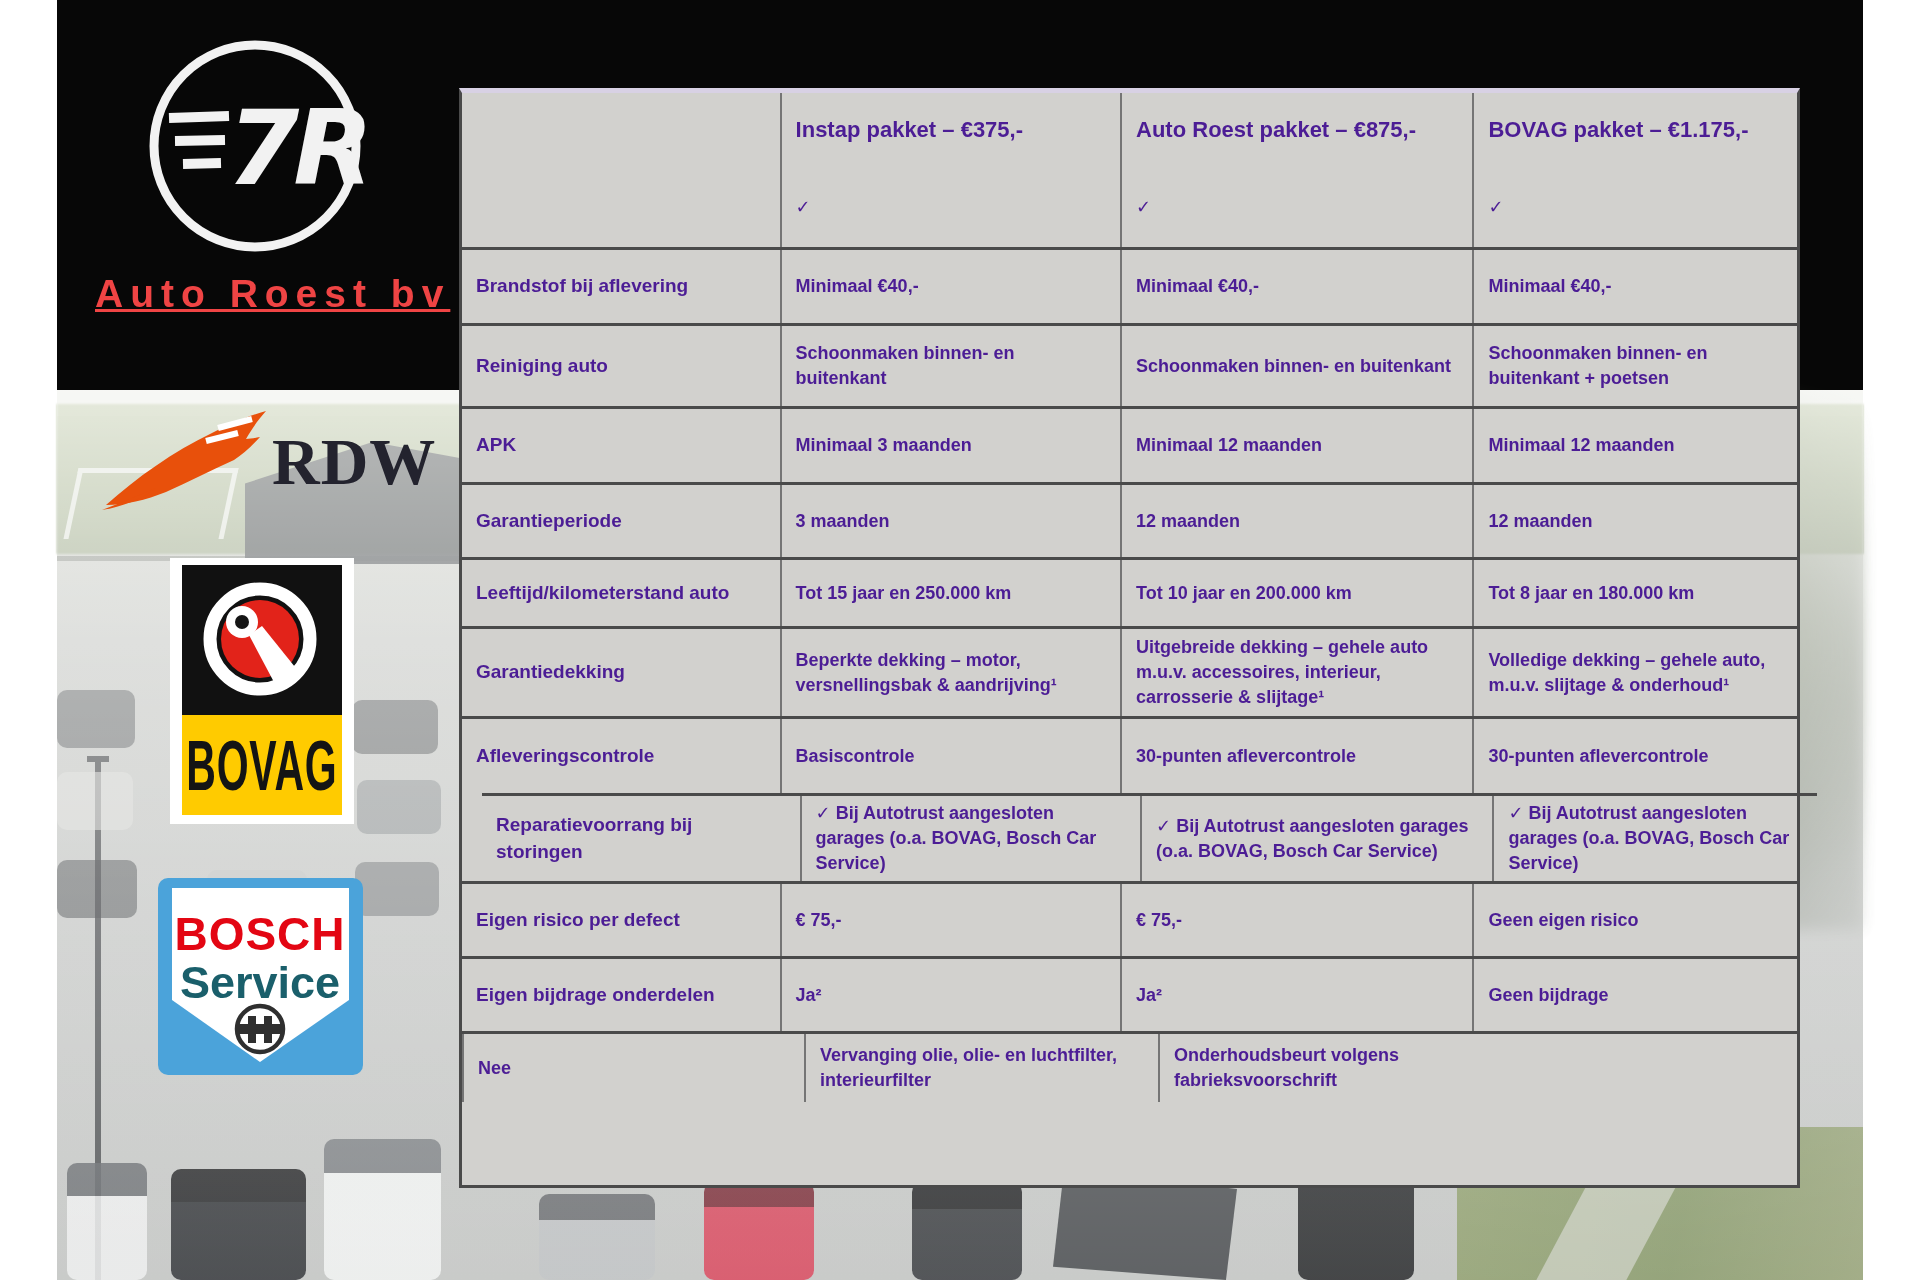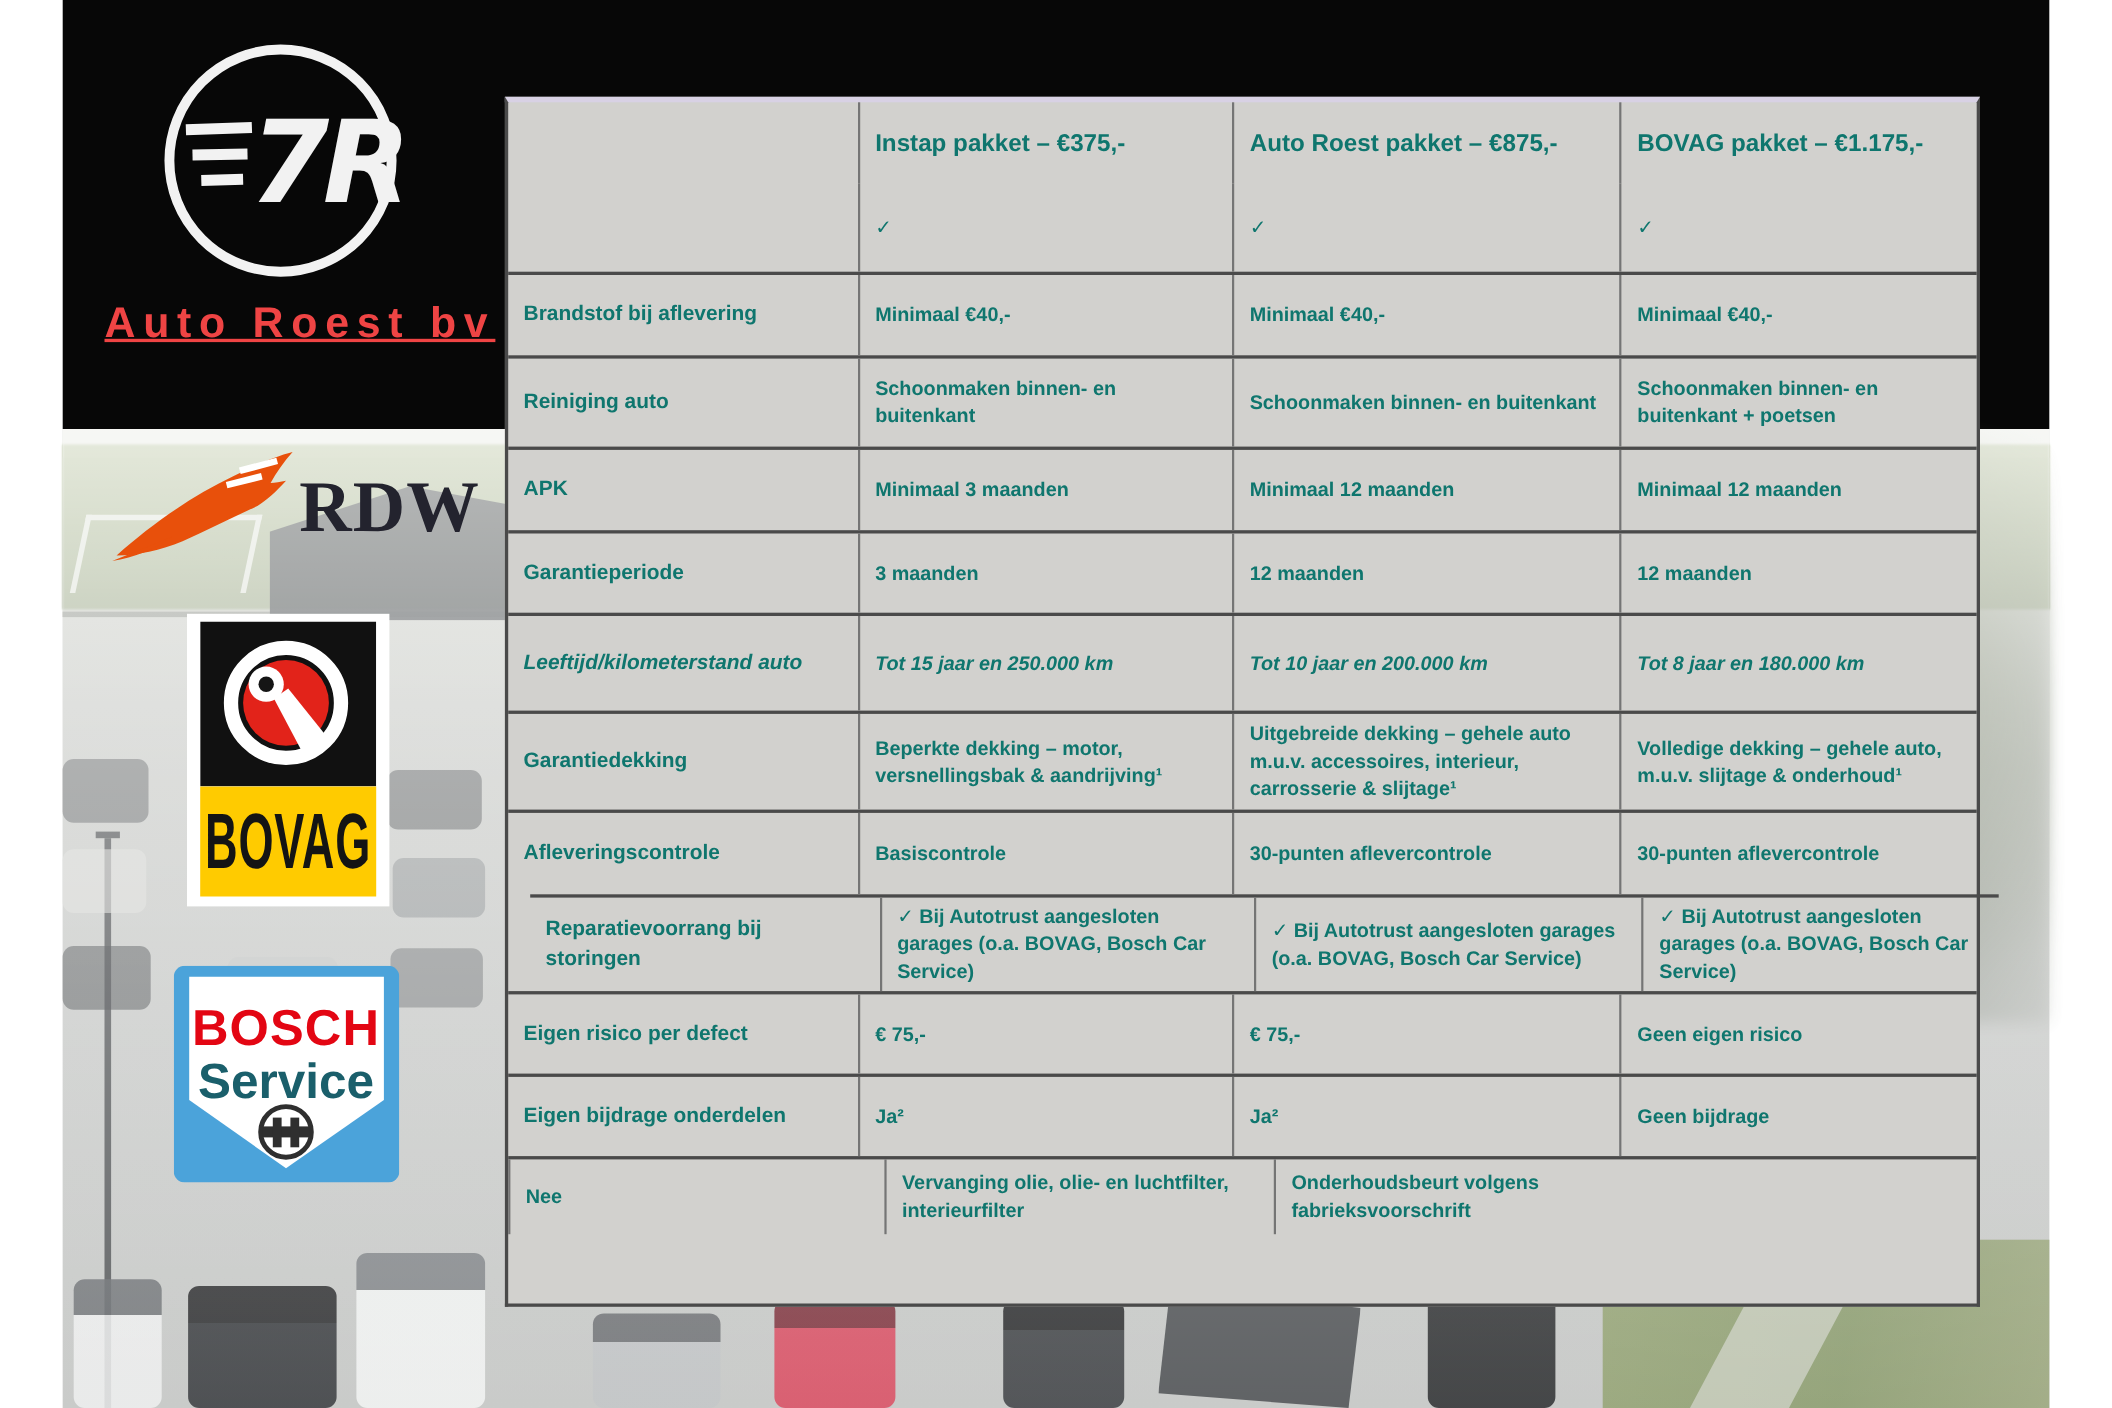--- a/index.html
+++ b/index.html
@@ -51,21 +51,21 @@
                    transform:scale(.72,1.25);letter-spacing:1px;}
 
   .bosch{position:absolute;left:158px;top:878px;width:205px;height:197px;}
 
   
   .pakket-table{position:absolute;left:459px;top:88px;width:1341px;height:1100px;box-sizing:border-box;
                 border:3px solid #4a4a4a;border-top:5px solid #d8d1e4;background:#d2d1ce;}
   .trow{display:flex;width:100%;box-sizing:border-box;border-top:3px solid #4a4a4a;}
   .trow:first-child{border-top:none;}
   .cell{box-sizing:border-box;display:flex;align-items:center;padding:8px 16px 8px 14px;
-        font-weight:bold;color:#0f766e;font-size:18px;line-height:1.38;border-left:2px solid #757575;}
+        font-weight:bold;color:#4c1d95;font-size:18px;line-height:1.38;border-left:2px solid #757575;}
   .cell.c0{border-left:none;width:319px;font-size:19px;}
   .cell.c1{width:342px;}
   .cell.c2{width:354px;}
   .cell.c3{width:326px;}
   .thead .cell{font-size:22px;}
 </style>
 </head>
 <body>
 
 <div class="stage">
@@ -229,21 +229,21 @@
           <div class="cell c1">
             <span>3 maanden</span>
           </div>
           <div class="cell c2">
             <span>12 maanden</span>
           </div>
           <div class="cell c3">
             <span>12 maanden</span>
           </div>
         </div>
-        <div class="trow" style="height: 89px; font-style: italic;">
+        <div class="trow" style="height: 69px;">
           <div class="cell c0">
             <span>Leeftijd/kilometerstand auto</span>
           </div>
           <div class="cell c1">
             <span>Tot 15 jaar en 250.000 km</span>
           </div>
           <div class="cell c2">
             <span>Tot 10 jaar en 200.000 km</span>
           </div>
           <div class="cell c3">

